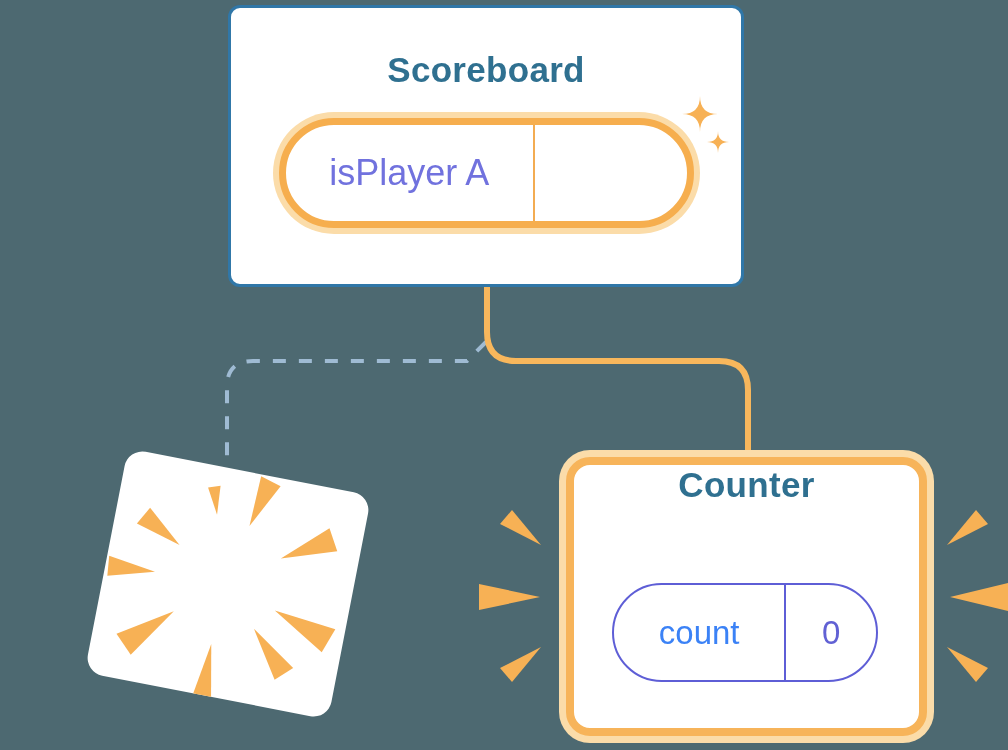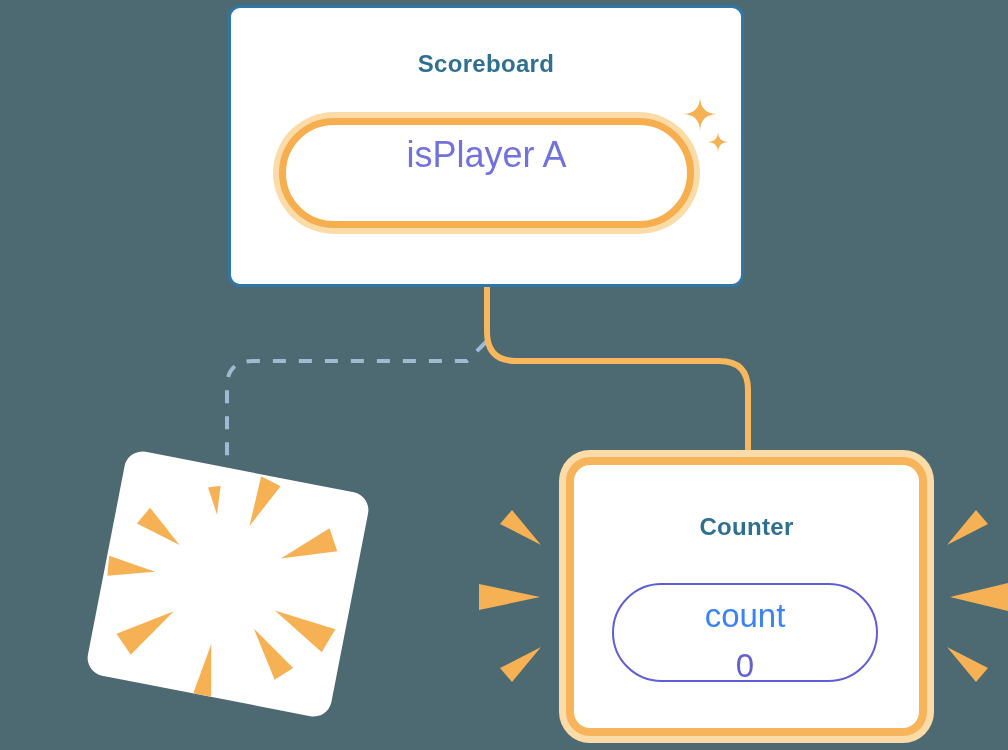--- a/index.html
+++ b/index.html
@@ -9,29 +9,29 @@
   }
   .abs{position:absolute;}
   svg{display:block;}
 
   
   .card-scoreboard{
     left:228px;top:5px;width:516px;height:282px;box-sizing:border-box;
     background:#ffffff;border:3px solid #3077A8;border-radius:12px;z-index:2;
   }
   .card-title{
-    display:block;text-align:center;font-size:24px;font-weight:bold;
+    display:block;text-align:center;font-size:35px;font-weight:bold;
     color:#2F7090;letter-spacing:.3px;
   }
   .card-scoreboard .card-title{margin-top:42px;}
 
   
   .pill{
     position:absolute;box-sizing:border-box;background:#fff;display:flex;
-    align-items:stretch;border-radius:999px;overflow:hidden;flex-direction:column;
+    align-items:stretch;border-radius:999px;overflow:hidden;
   }
   .pill-scoreboard{
     left:48px;top:110px;width:415px;height:110px;
     border:7px solid #F6AE4E;box-shadow:0 0 0 6px #FBDCA9;
   }
   .pill-counter{
     left:38px;top:118px;width:266px;height:99px;
     border:2px solid #5E5ED6;
   }
   .pill-cell{
@@ -43,21 +43,21 @@
   .pill-counter .cell-label{flex:0 0 65%;font-size:33px;color:#3b82f6;}
   .pill-counter .cell-value{flex:1 1 auto;font-size:33px;color:#6161D4;}
   .pill-counter .pill-divider{width:2px;background:#5E5ED6;}
 
   
   .card-counter{
     left:566px;top:457px;width:361px;height:279px;box-sizing:border-box;
     background:#ffffff;border:8px solid #F7B45A;border-radius:24px;
     box-shadow:0 0 0 7px #FBDCA9;z-index:2;
   }
-  .card-counter .card-title{margin-top:48px;}
+  .card-counter .card-title{}
 
   
   .card-destroyed{
     left:104px;top:470px;width:248px;height:228px;background:#ffffff;
     border-radius:18px;transform:rotate(11deg);overflow:hidden;z-index:2;
   }
 
   .layer{left:0;top:0;z-index:1;pointer-events:none;}
   .layer-top{z-index:3;}
 </style>

